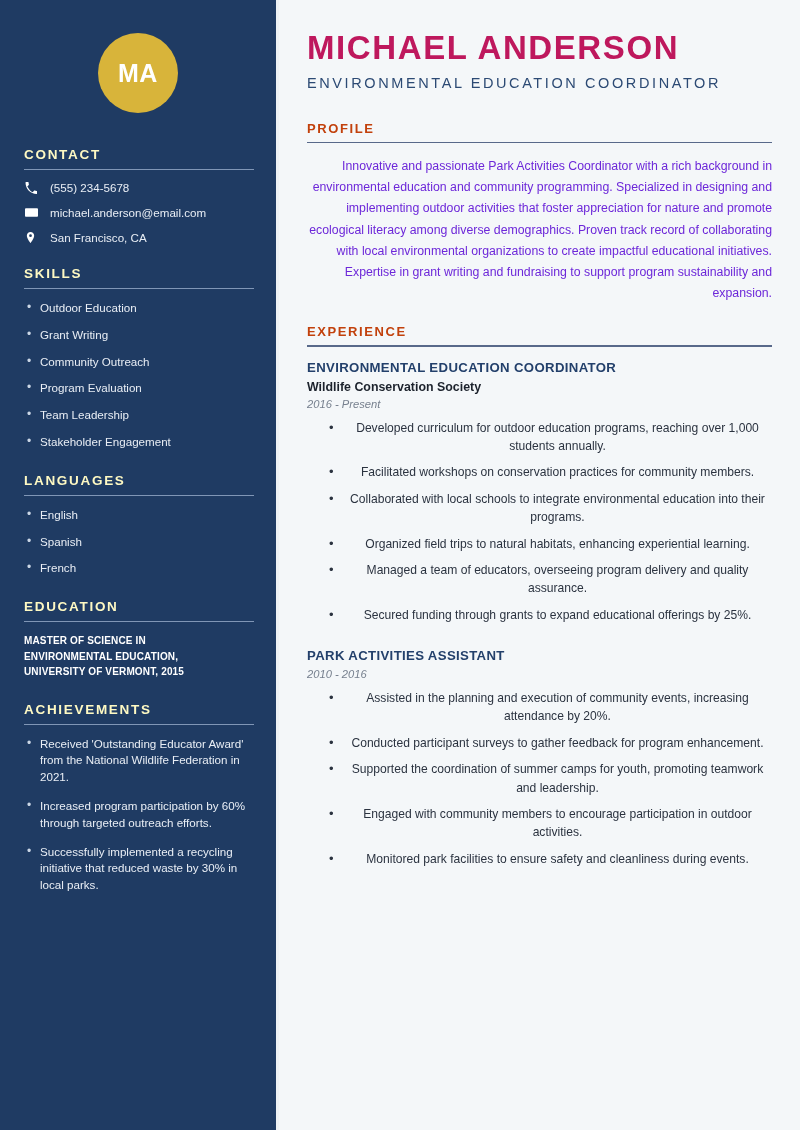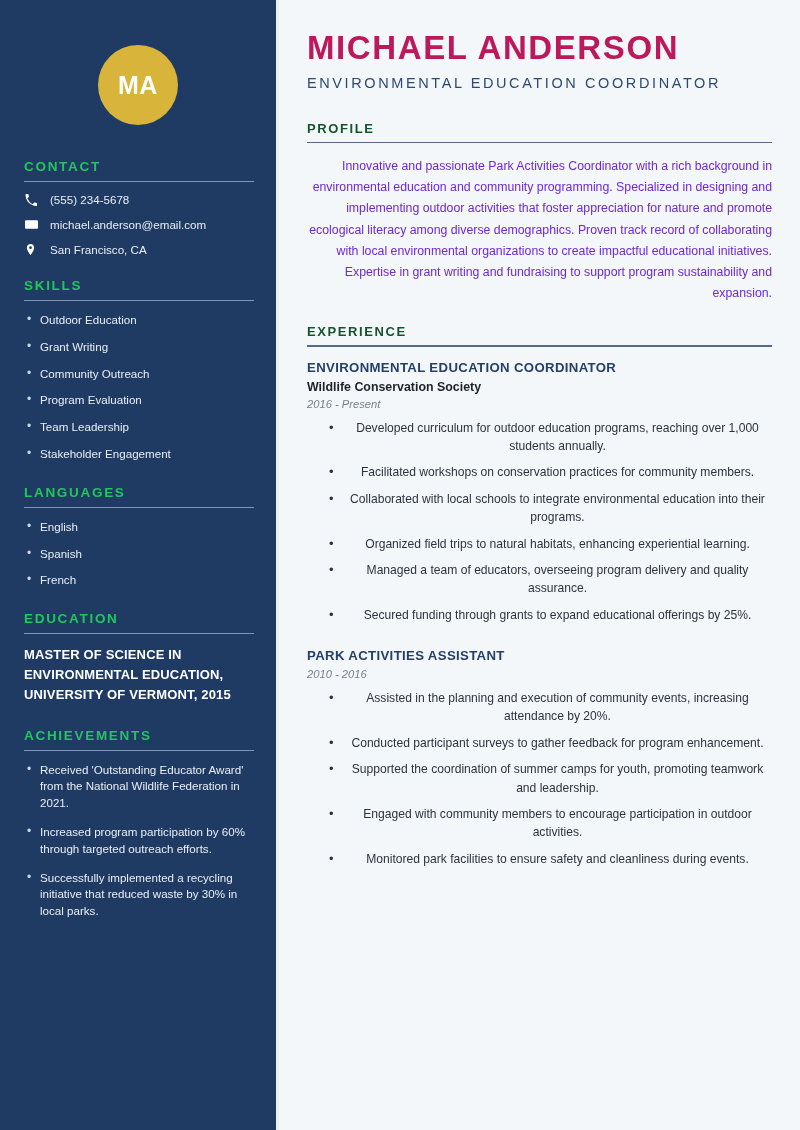--- a/index.html
+++ b/index.html
@@ -28,21 +28,21 @@
     min-width: 279px;
     background: #1f3b63;
     color: #ffffff;
     box-sizing: border-box;
     padding: 0 22px 20px 22px;
     border-right: 3px solid #eef2f5;
   }
   .avatar-wrap {
     display: flex;
     justify-content: center;
-    padding-top: 45px;
+    padding-top: 33px;
     padding-bottom: 34px;
   }
   .avatar {
     width: 80px;
     height: 80px;
     border-radius: 50%;
     background: #d8b43a;
     color: #ffffff;
     display: flex;
     align-items: center;
@@ -51,21 +51,21 @@
     font-weight: bold;
     letter-spacing: 0.5px;
   }
   .side-section {
     margin-bottom: 22px;
   }
   .side-heading {
     font-size: 13.5px;
     font-weight: bold;
     letter-spacing: 1.7px;
-    color: #22c55e;
+    color: #fef9c3;
     margin: 0 0 7px 2px;
     text-transform: uppercase;
   }
   .side-rule {
     height: 1px;
     background: #92a7c4;
     margin: 0 0 11px 2px;
     opacity: 0.85;
   }
   .contact-row {
@@ -99,21 +99,21 @@
   }
   .side-list li::before {
     content: "•";
     position: absolute;
     left: 1px;
     top: -1px;
     color: #ccd7e6;
     font-size: 12px;
   }
   .edu-line {
-    font-size: 13px;
+    font-size: 10px;
     font-weight: bold;
     line-height: 1.55;
     color: #ffffff;
     letter-spacing: 0.15px;
     padding-left: 2px;
   }
   .ach-list li {
     margin-bottom: 12px;
   }
 
@@ -137,21 +137,21 @@
     color: #2c4a74;
     letter-spacing: 2.6px;
     margin: 0 0 30px 0;
   }
   .main-section {
     margin-bottom: 20px;
   }
   .main-heading {
     font-size: 13px;
     font-weight: bold;
-    color: #14532d;
+    color: #c2410c;
     letter-spacing: 1.6px;
     margin: 0 0 6px 0;
     text-transform: uppercase;
   }
   .main-rule {
     height: 1.5px;
     background: #58698a;
     margin-bottom: 13px;
   }
   .profile-text {

